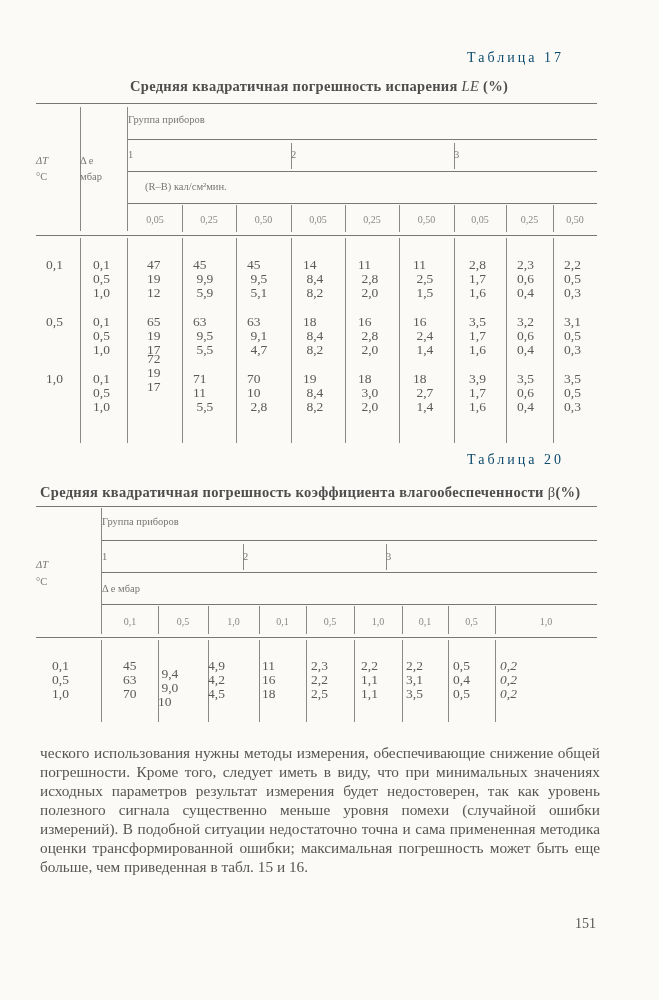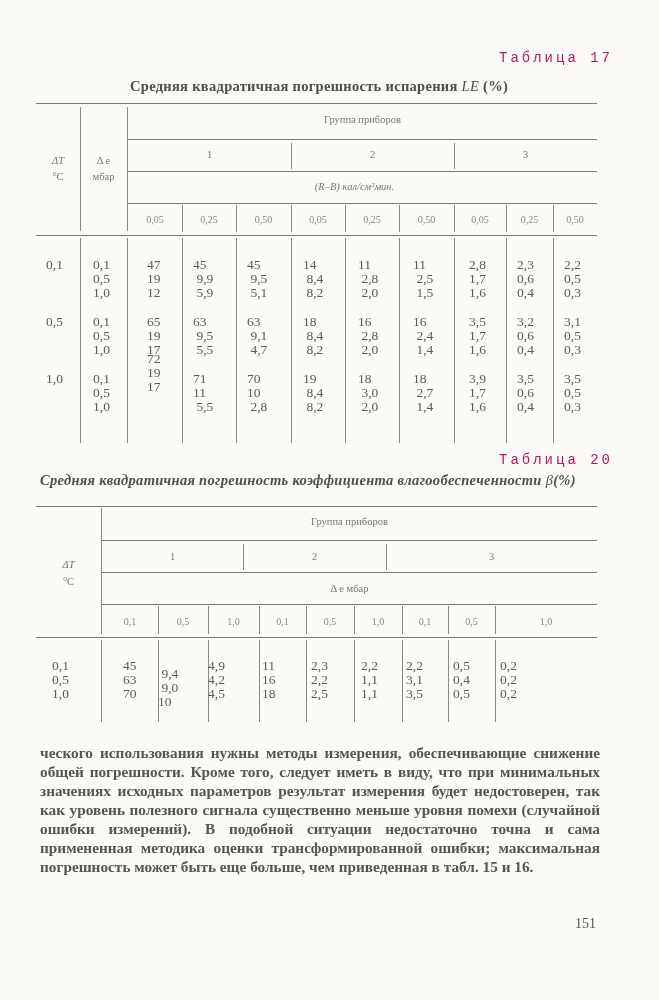--- a/index.html
+++ b/index.html
@@ -1,27 +1,27 @@
 <!DOCTYPE html>
 <html><head>
 <meta charset="utf-8">
 <style>
   html, body { margin:0; padding:0; }
   body { width:659px; height:1000px; background:#fbfaf6; position:relative; overflow:hidden;
          font-family:"DejaVu Serif","Liberation Serif",serif; color:#4a4a4a; }
   .abs { position:absolute; }
-  .tlabel { font-family:Liberation Mono, monospace; font-size:14px; letter-spacing:3px; color:#be185d;margin-left:32px; }
+  .tlabel { font-family:Liberation Serif, serif; font-size:14px; letter-spacing:3px; color:#0c4a6e; }
   .ttitle { font-family:"Liberation Serif",serif; font-size:14.5px; font-weight:bold; color:#4e4e4e; letter-spacing:0.3px; white-space:nowrap; }
   .ttitle i { font-weight:normal; }
   .hline { position:absolute; height:0; border-top:1.2px solid #777; }
   .vline { position:absolute; width:0; border-left:1px solid #888; }
-  .hdr { position:absolute; font-family:"Liberation Serif",serif; font-size:10.5px; color:#777; text-align:center; }
+  .hdr { position:absolute; font-family:"Liberation Serif",serif; font-size:10.5px; color:#777; text-align:left; }
   .sub { position:absolute; font-family:"Liberation Serif",serif; font-size:10px; color:#888; text-align:center; }
   .cell { position:absolute; font-family:"Liberation Serif",serif; font-size:13.5px; color:#5a5a5a; line-height:14px; white-space:pre; }
-  .body-text { position:absolute; left:40px; width:560px; font-family:"Liberation Serif",serif; font-size:15.3px; line-height:19px; color:#555; text-align:justify;font-weight:bold; }
+  .body-text { position:absolute; left:40px; width:560px; font-family:"Liberation Serif",serif; font-size:15.3px; line-height:19px; color:#555; text-align:justify; }
   .pagenum { position:absolute; font-family:"Liberation Serif",serif; font-size:14px; color:#555; }
 </style>
 </head>
 <body>
 
 <div class="abs tlabel" style="left:467px;top:50px;">Таблица 17</div>
 <div class="abs ttitle" style="left:130px;top:78px;">
   <span>Средняя квадратичная погрешность испарения</span>
   <i>LE</i>
   <span>(%)</span>
@@ -64,21 +64,21 @@
     <div>°C</div>
   </div>
   <div class="hdr" style="left:80px;width:47px;top:153px;line-height:16px;">
     <div style="">Δ e</div>
     <div>мбар</div>
   </div>
   <div class="hdr" style="left:128px;width:469px;top:114px;">Группа приборов</div>
   <div class="hdr" style="left:128px;width:163px;top:149px;">1</div>
   <div class="hdr" style="left:291px;width:163px;top:149px;">2</div>
   <div class="hdr" style="left:454px;width:143px;top:149px;">3</div>
-  <div class="hdr" style="left:120px;width:469px;top:181px;font-style:italic;">(R–B) кал/см²мин.</div>
+  <div class="hdr" style="left:145px;width:469px;top:181px;">(R–B) кал/см²мин.</div>
 
   <div class="sub" style="left:128px;width:54px;top:214px;">0,05</div>
   <div class="sub" style="left:182px;width:54px;top:214px;">0,25</div>
   <div class="sub" style="left:236px;width:55px;top:214px;">0,50</div>
   <div class="sub" style="left:291px;width:54px;top:214px;">0,05</div>
   <div class="sub" style="left:345px;width:54px;top:214px;">0,25</div>
   <div class="sub" style="left:399px;width:55px;top:214px;">0,50</div>
   <div class="sub" style="left:454px;width:52px;top:214px;">0,05</div>
   <div class="sub" style="left:506px;width:47px;top:214px;">0,25</div>
   <div class="sub" style="left:553px;width:44px;top:214px;">0,50</div>
@@ -180,21 +180,21 @@
     <div class="cell" style="left:517px;top:372px;">3,5
 0,6
 0,4</div>
     <div class="cell" style="left:564px;top:372px;">3,5
 0,5
 0,3</div>
   </div>
 </div>
 
 <div class="abs tlabel" style="left:467px;top:452px;">Таблица 20</div>
-<div class="abs ttitle" style="left:40px;top:472px;font-style:italic;">
+<div class="abs ttitle" style="left:40px;top:484px;">
   <span>Средняя квадратичная погрешность коэффициента влагообеспеченности</span>
   <span style="font-weight:normal;">β</span><span>(%)</span>
 </div>
 
 <div>
   <div class="hline" style="left:36px;width:561px;top:506px;"></div>
   <div class="hline" style="left:102px;width:495px;top:540px;border-top-width:1px;"></div>
   <div class="hline" style="left:102px;width:495px;top:572px;border-top-width:1px;"></div>
   <div class="hline" style="left:102px;width:495px;top:604px;border-top-width:1px;"></div>
   <div class="hline" style="left:36px;width:561px;top:637px;"></div>
@@ -262,20 +262,20 @@
 2,5</div>
     <div class="cell" style="left:361px;top:659px;">2,2
 1,1
 1,1</div>
     <div class="cell" style="left:406px;top:659px;">2,2
 3,1
 3,5</div>
     <div class="cell" style="left:453px;top:659px;">0,5
 0,4
 0,5</div>
-    <div class="cell" style="left:500px;top:659px;">0,2
+    <div class="cell" style="left:500px;top:659px;font-style:italic;">0,2
 0,2
 0,2</div>
   </div>
 </div>
 
 <div class="body-text" style="top:743px;">ческого использования нужны методы измерения, обеспечивающие снижение общей погрешности. Кроме того, следует иметь в виду, что при минимальных значениях исходных параметров результат измерения будет недостоверен, так как уровень полезного сигнала существенно меньше уровня помехи (случайной ошибки измерений). В подобной ситуации недостаточно точна и сама примененная методика оценки трансформированной ошибки; максимальная погрешность может быть еще больше, чем приведенная в табл. 15 и 16.</div>
 <div class="pagenum" style="left:575px;top:916px;">151</div>
 
 </body></html>

